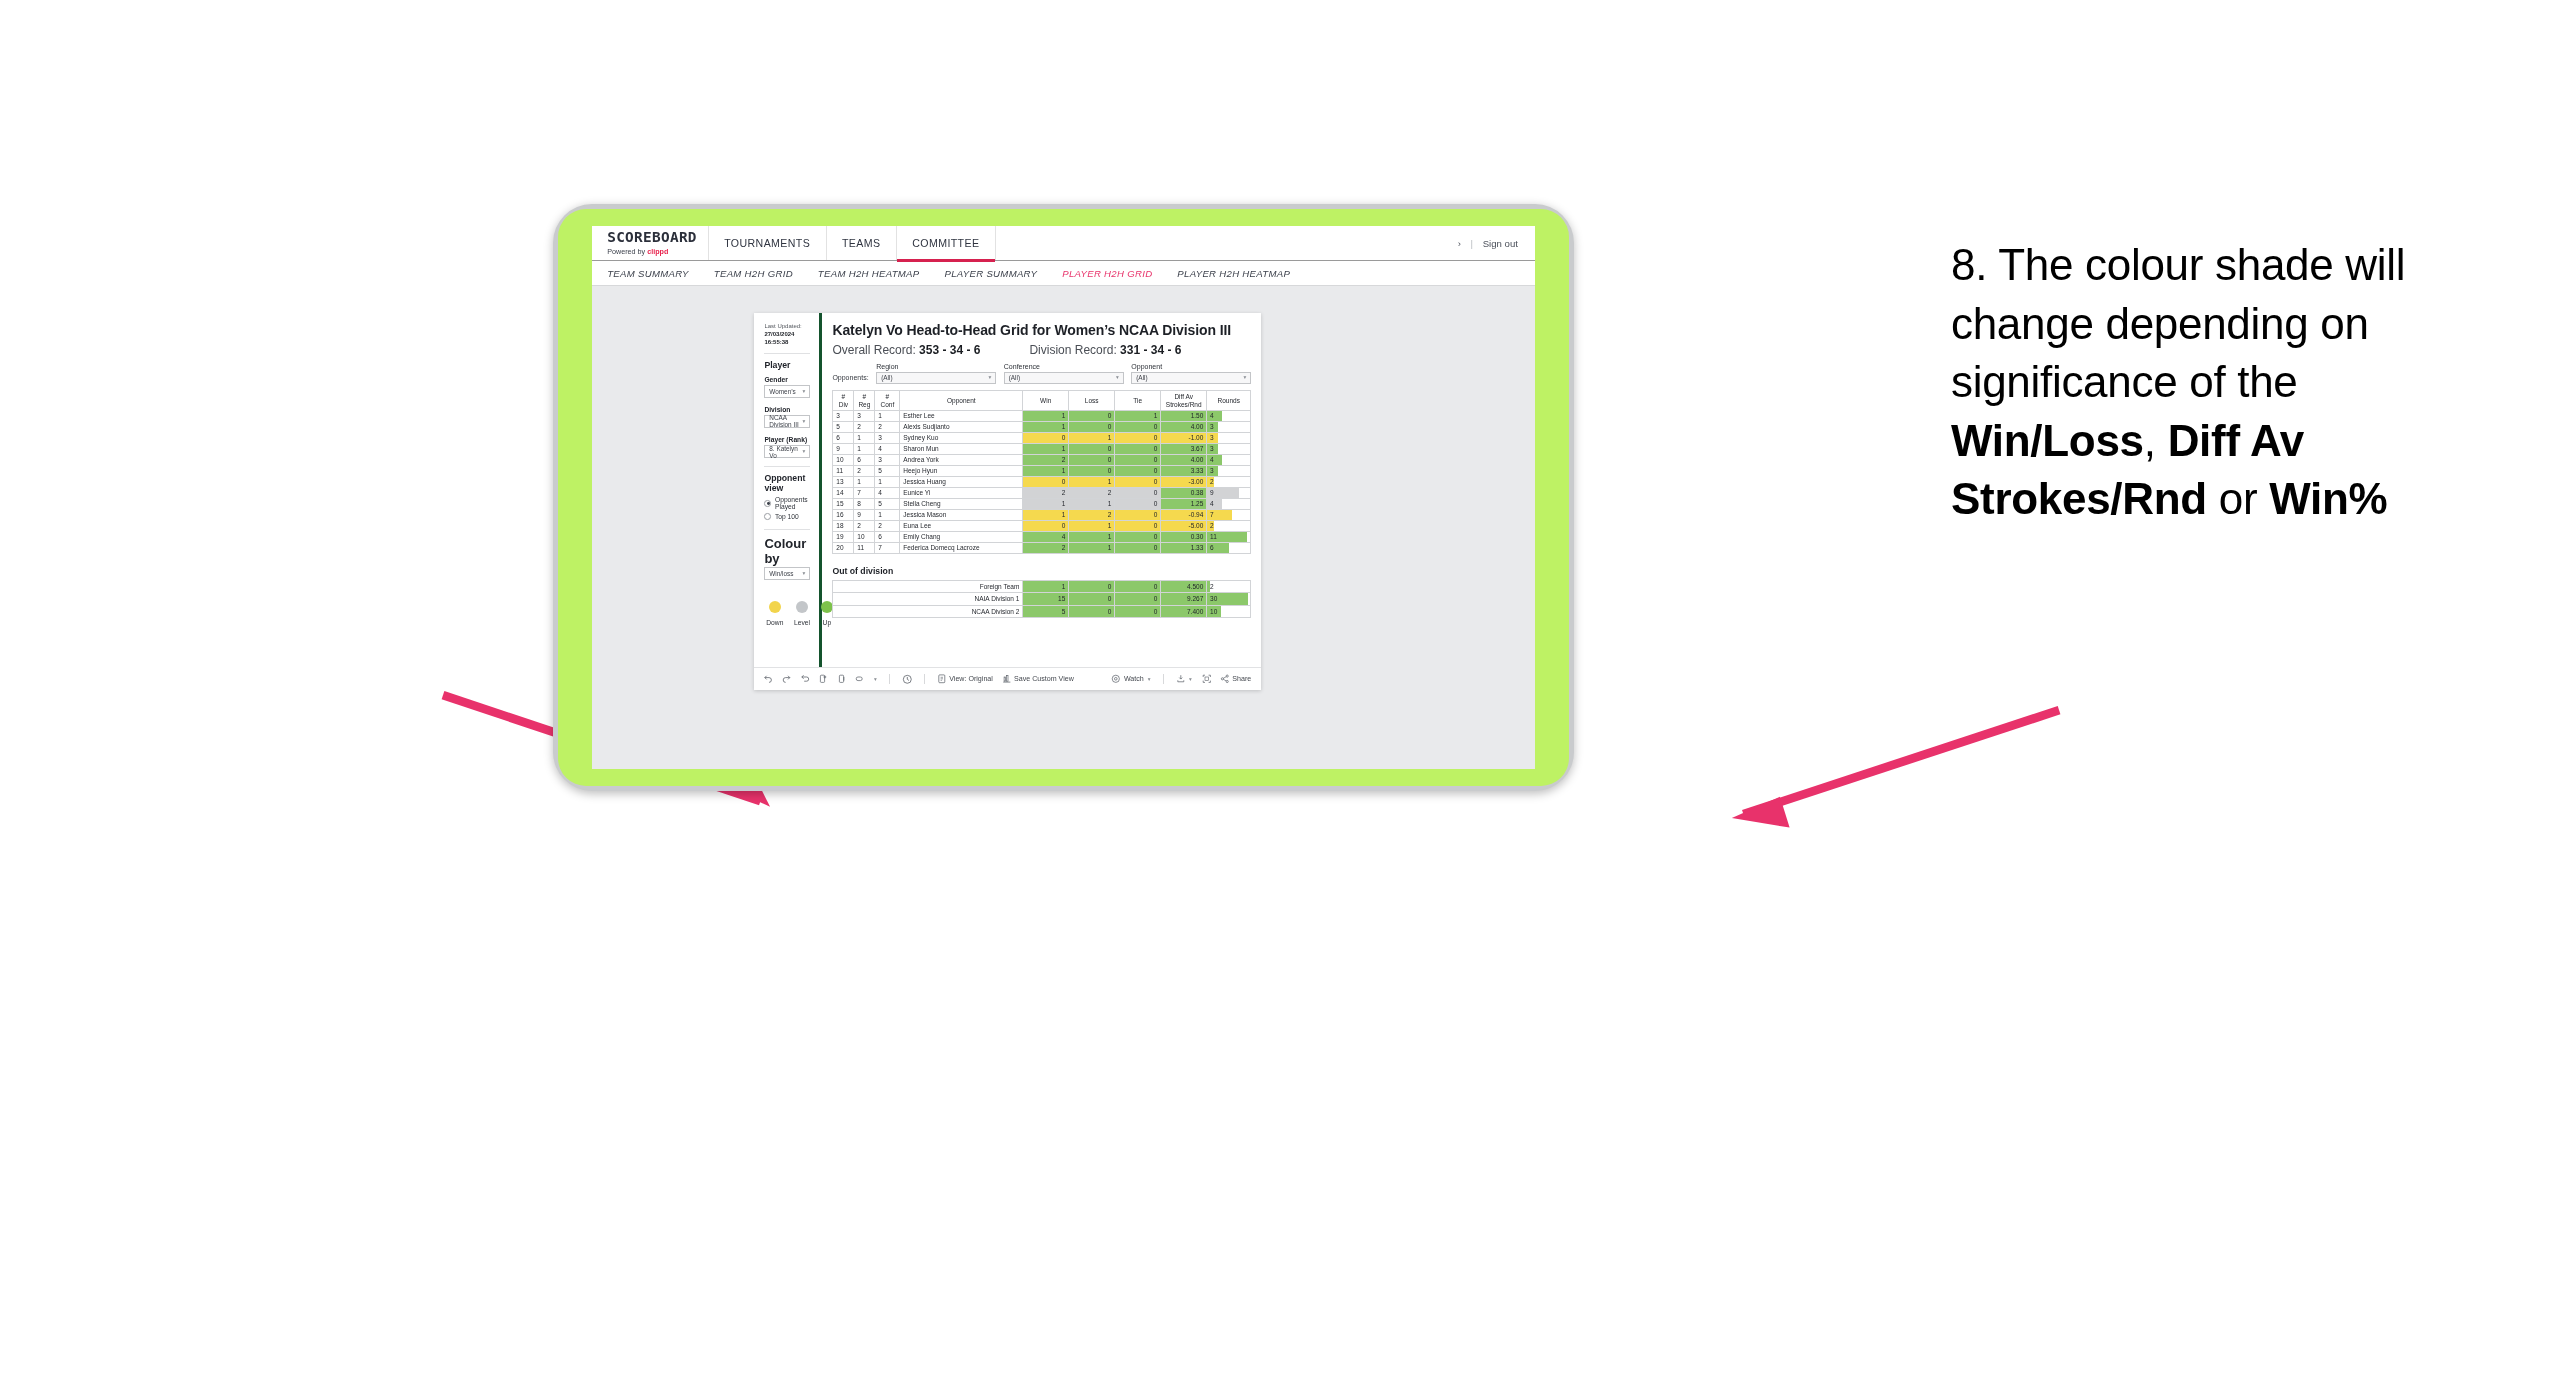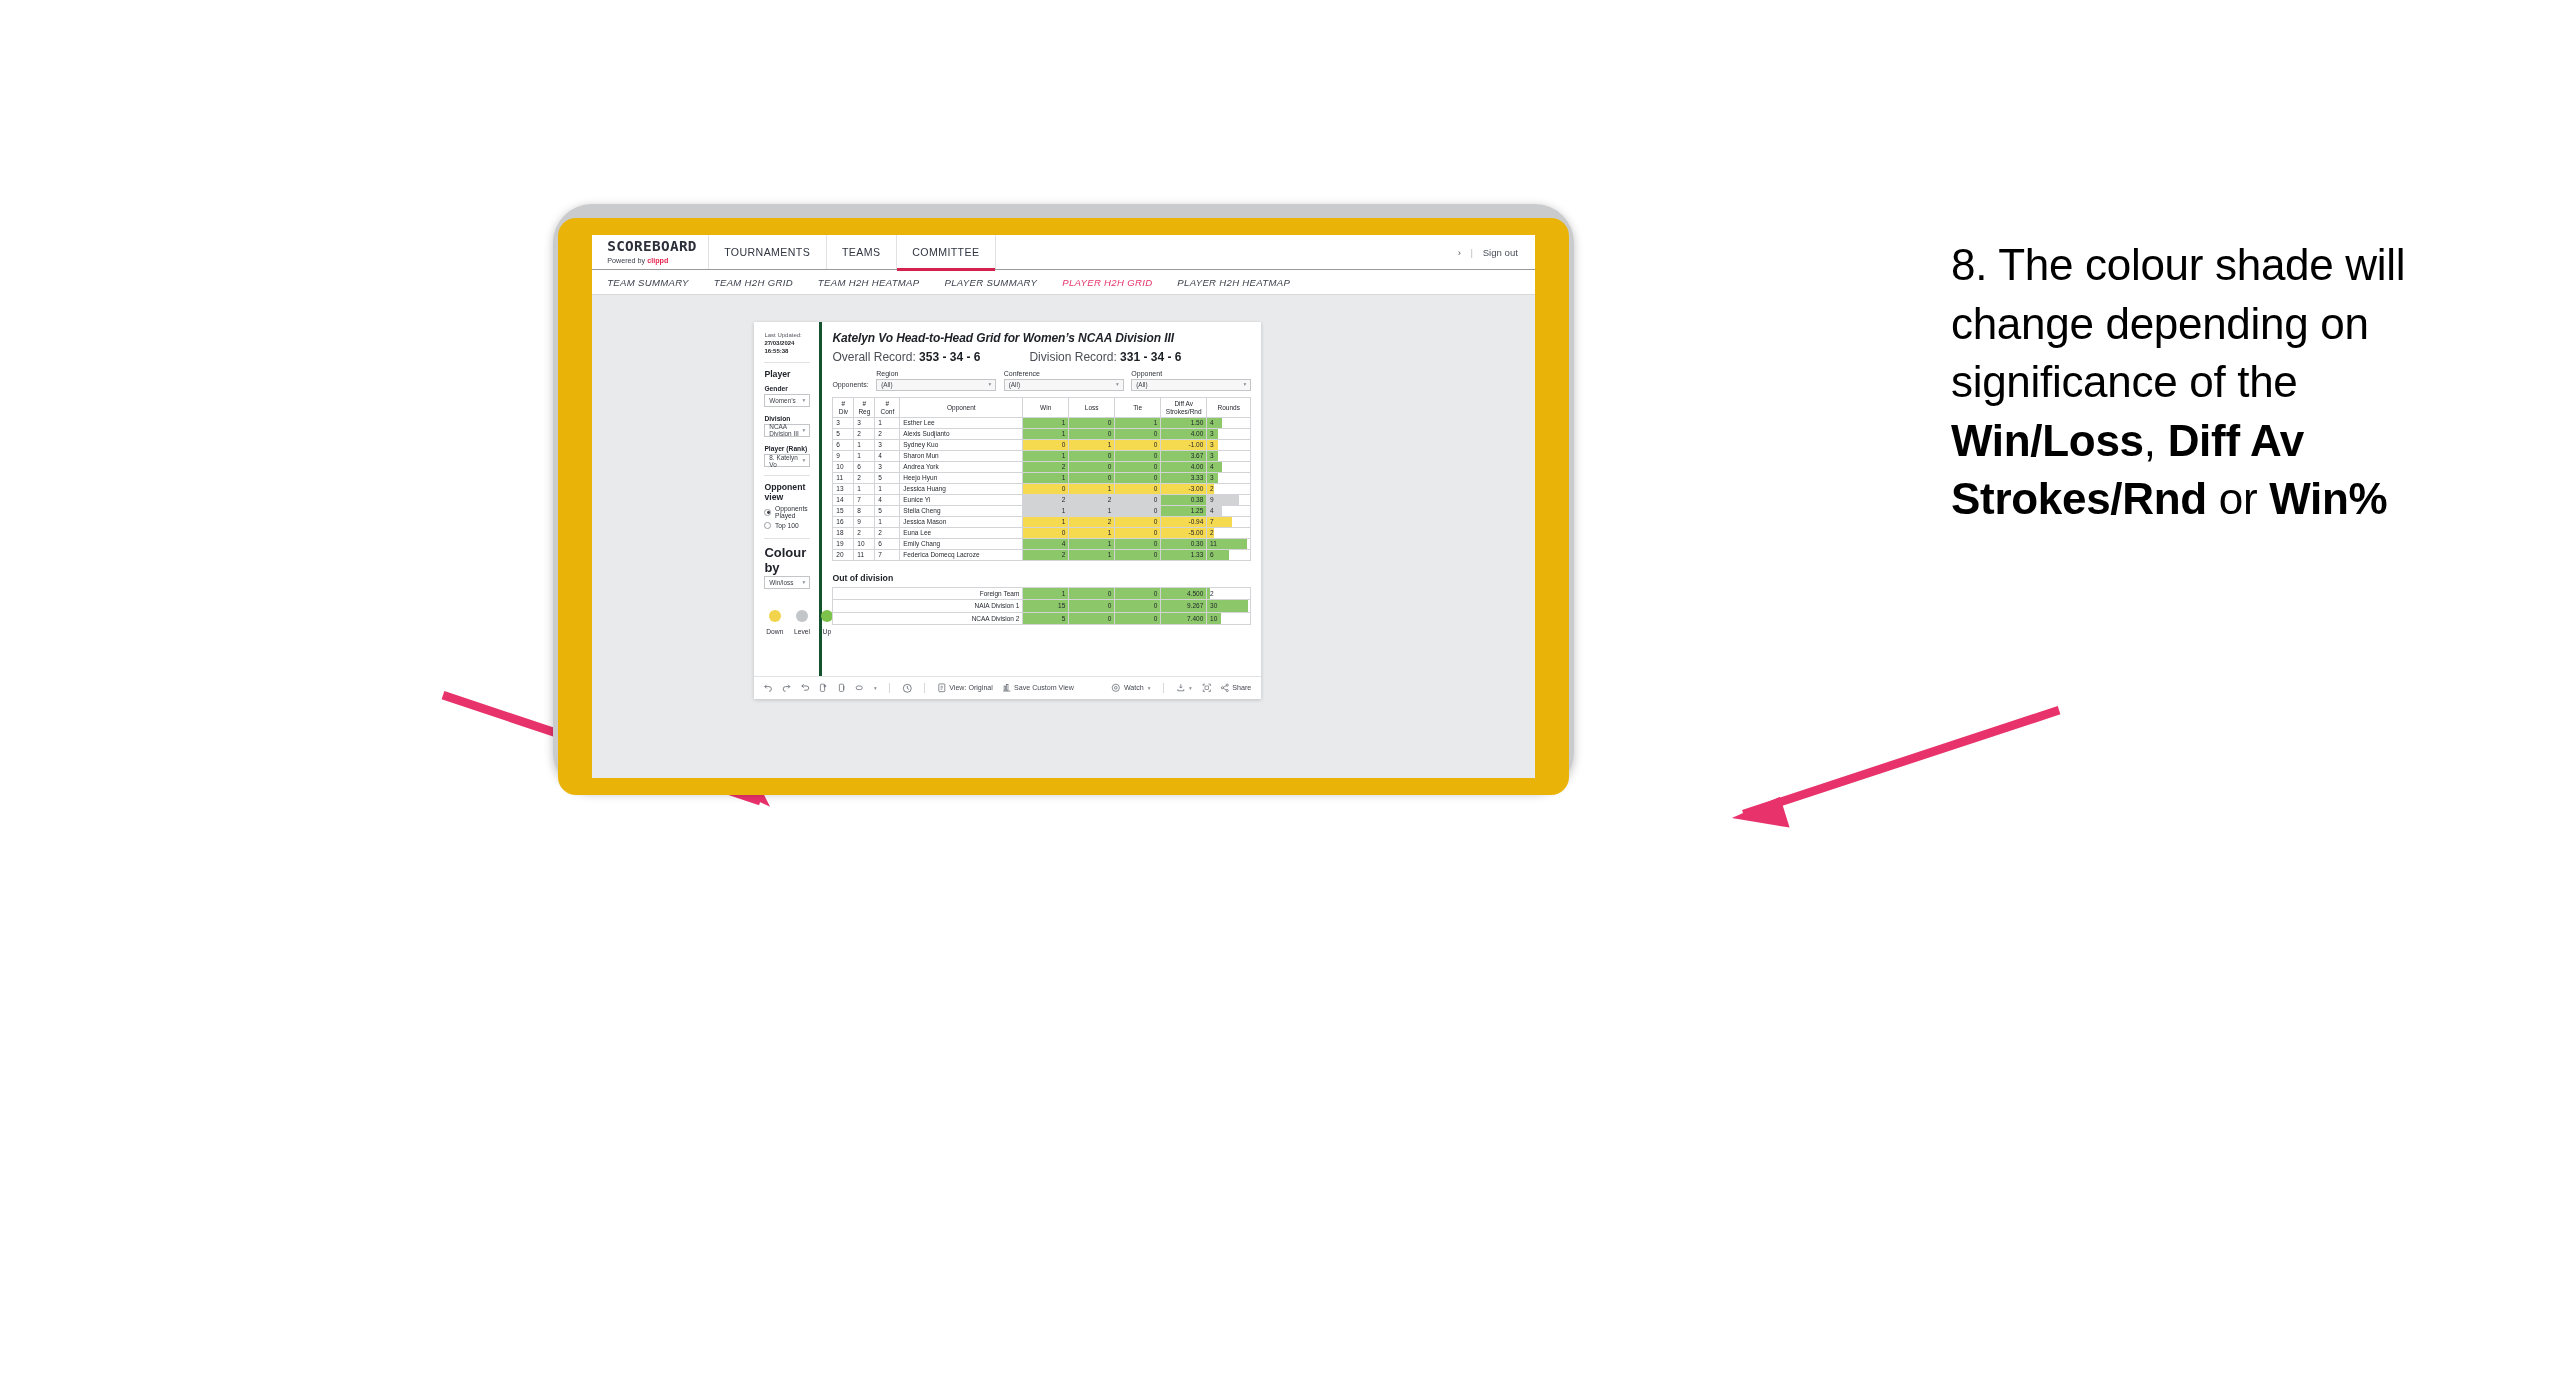--- a/index.html
+++ b/index.html
@@ -29,24 +29,23 @@
   #device {
     position: absolute; left: 553px; top: 204px;
     width: 1021px; height: 587px;
     background: #c9cbcd;
     border-radius: 39px;
     padding: 4.8px;
     box-shadow: 0 2.9px 9.6px rgba(0,0,0,.25);
   }
   #device-inner {
     width: 100%; height: 100%;
-    background: #eab308;
-    border-radius: 18px;
+    background: #bef264;
+    border-radius: 28px;
     padding: 17.3px 34px;
-    margin-top: 9px;
   }
   #screen {
     width: 100%; height: 100%;
     background: #e9eaec;
     overflow: hidden;
     position: relative;
   }
 
   
   .topnav {
@@ -135,21 +134,21 @@
     content: ""; position: absolute; left: 1.3px; top: 1.3px;
     width: 2.9px; height: 2.9px; border-radius: 50%; background: #3a3f48;
   }
   .legend { margin-top: 21px; display: flex; gap: 10.6px; padding-left: 1.9px; }
   .legend-col { text-align: center; width: 17.3px; }
   .dot { width: 12.5px; height: 12.5px; border-radius: 50%; margin: 0 auto 5.8px; }
   .legend-lab { font-size: 6.7px; color: #2d3138; }
 
   
   #view { flex: 1; padding: 8.7px 9.6px 0 10.6px; min-width: 0; }
-  .v-title { font-size: 12px; font-weight: 700; color: #1d2026; letter-spacing: -0.1px; font-style: italic; }
+  .v-title { font-size: 14px; font-weight: 700; color: #1d2026; letter-spacing: -0.1px; }
   .v-records { display: flex; margin-top: 4.8px; font-size: 12px; color: #4a4e55; }
   .v-records b { color: #1a1d22; }
   .rec-1 { width: 197px; }
   .opp-filters {
     display: flex; align-items: flex-end; gap: 7.7px; margin-top: 6.7px;
   }
   .opp-label { font-size: 7px; color: #34383f; padding-bottom: 2.9px; white-space: nowrap; }
   .opp-f { flex: 1; min-width: 0; }
   .opp-f .flabel { font-weight: 400; font-size: 7px; color: #2c3037; margin-bottom: 1.9px; }
   .opp-f .fselect { background: #f7f7f8; height: 11.6px; }

